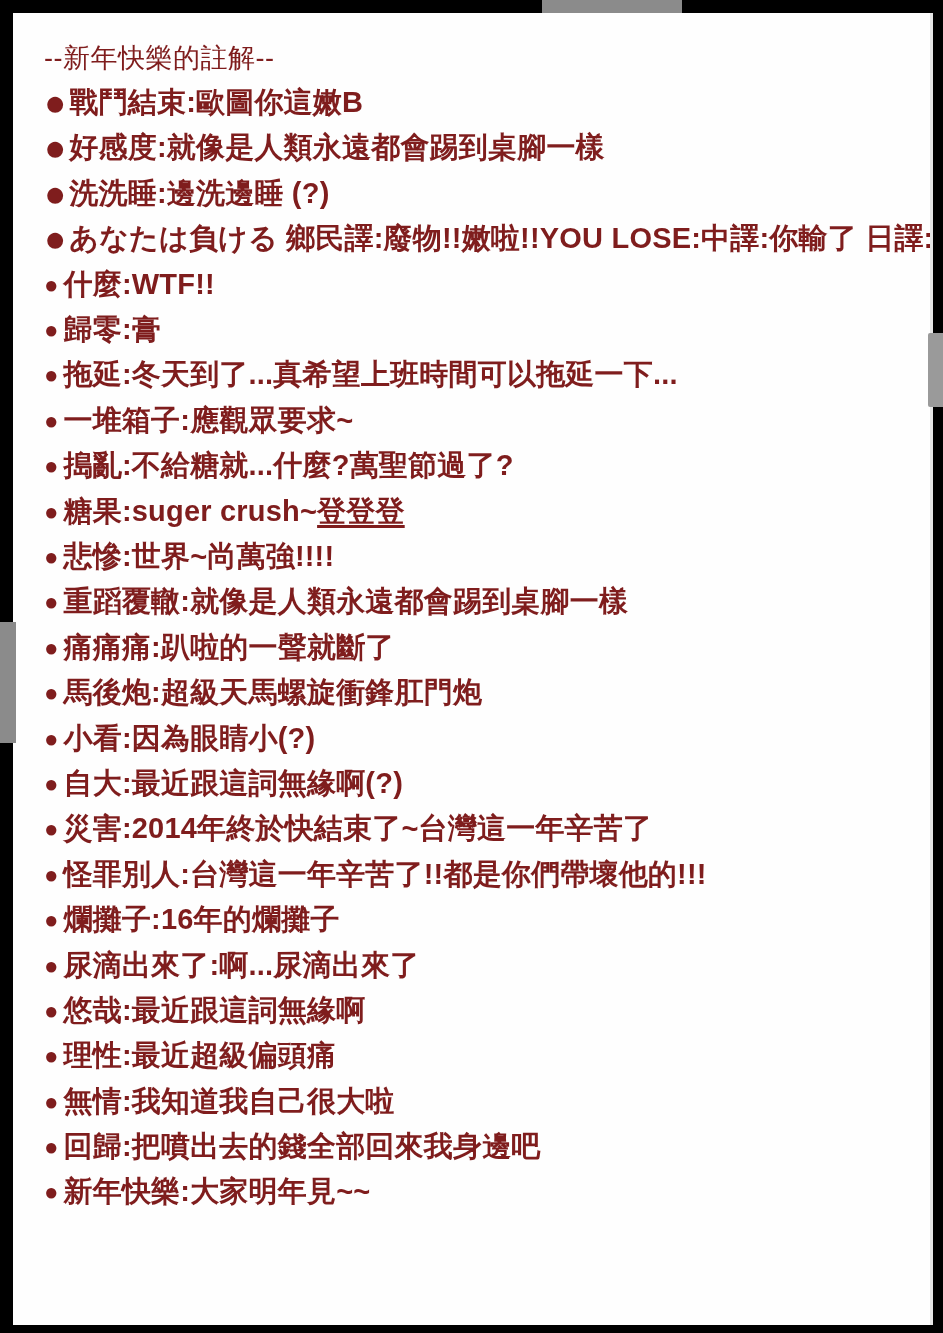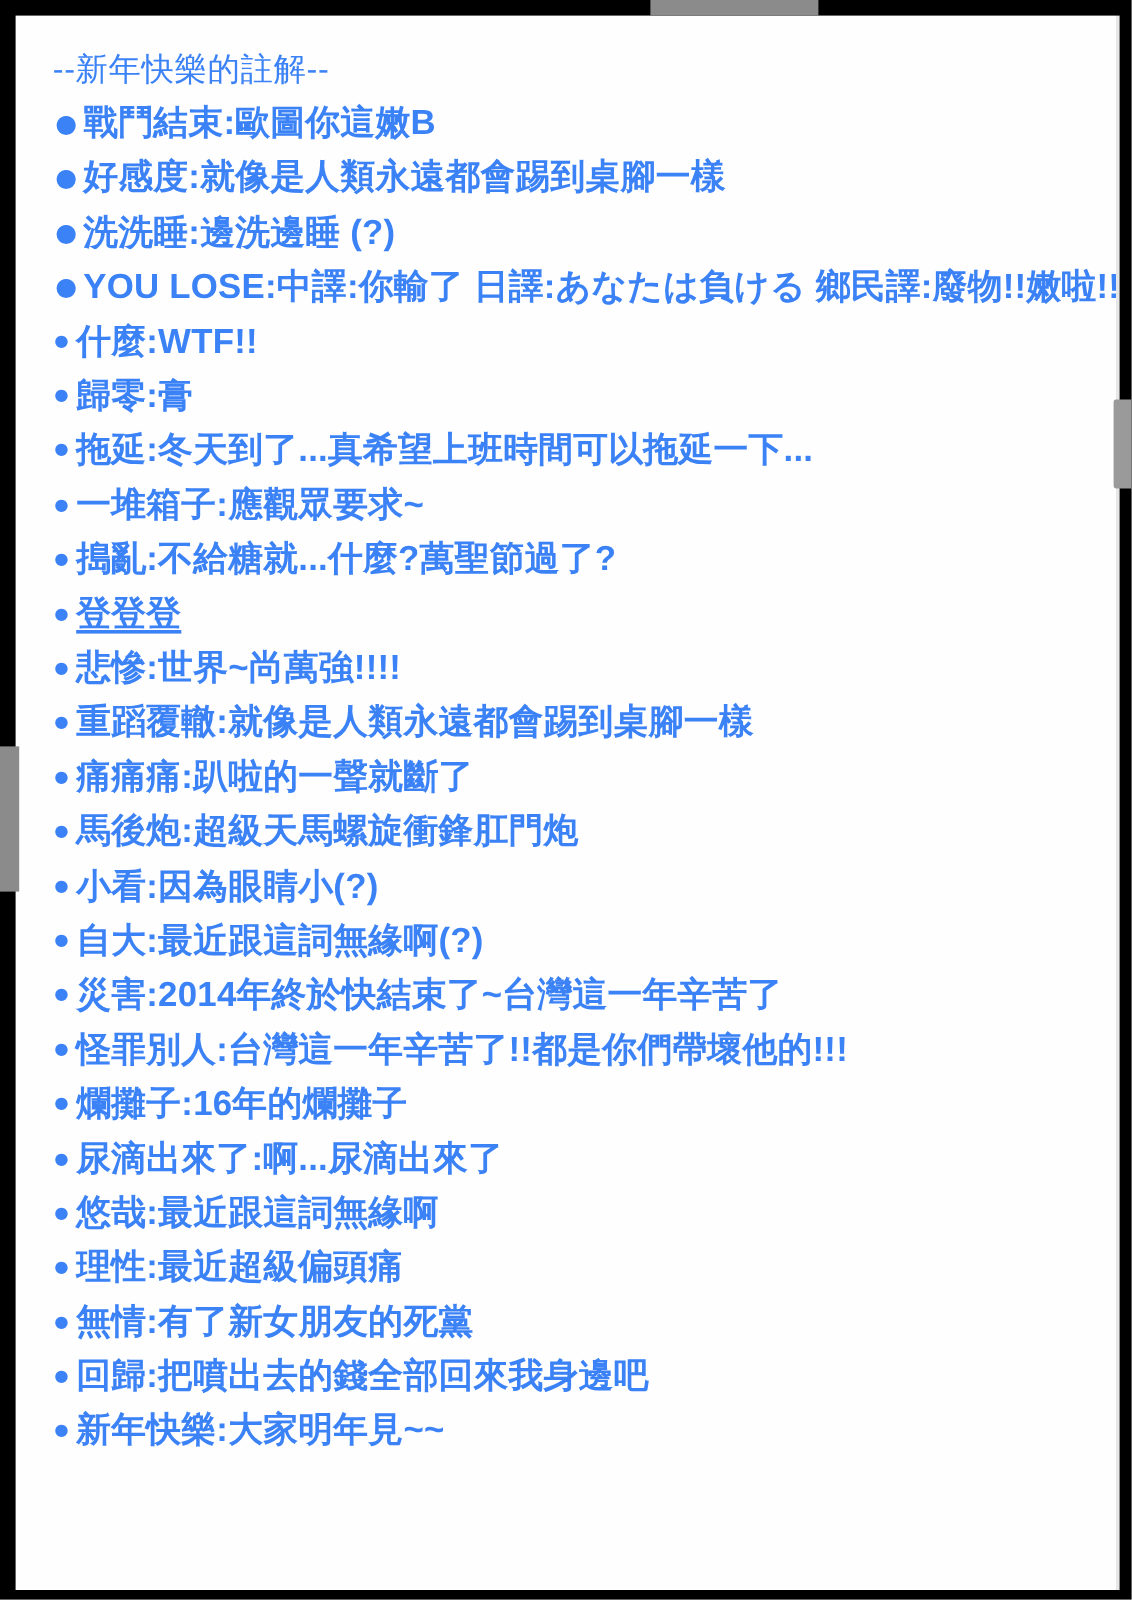--- a/index.html
+++ b/index.html
@@ -38,21 +38,21 @@
     position:absolute;
     left:928px;top:333px;
     width:15px;height:74px;
     background:#9a9a9a;
     border-radius:2px 0 0 2px;
   }
   .content{
     position:absolute;
     left:31px;top:22px;
     right:10px;
-    color:#3b82f6;
+    color:#7f1d1d;
   }
   .line{
     height:45.4px;
     display:flex;
     align-items:center;
     white-space:nowrap;
   }
   .title-line{
     font-size:27px;
     font-weight:400;
@@ -85,22 +85,22 @@
         <div class="line entry">
           <span class="bullet large">●</span>
           <span class="seg">好感度:就像是人類永遠都會踢到桌腳一樣</span>
         </div>
         <div class="line entry">
           <span class="bullet large">●</span>
           <span class="seg">洗洗睡:邊洗邊睡 (?)</span>
         </div>
         <div class="line entry">
           <span class="bullet large">●</span>
+          <span class="seg b">あなたは負ける 鄉民譯:廢物!!嫩啦!!</span>
           <span class="seg">YOU LOSE:中譯:你輸了 日譯:</span>
-          <span class="seg b">あなたは負ける 鄉民譯:廢物!!嫩啦!!</span>
         </div>
         <div class="line entry">
           <span class="bullet small">●</span>
           <span class="seg b">什麼:WTF!!</span>
         </div>
         <div class="line entry">
           <span class="bullet small">●</span>
           <span class="seg b">歸零:膏</span>
         </div>
         <div class="line entry">
@@ -110,20 +110,21 @@
         <div class="line entry">
           <span class="bullet small">●</span>
           <span class="seg b">一堆箱子:應觀眾要求~</span>
         </div>
         <div class="line entry">
           <span class="bullet small">●</span>
           <span class="seg b">搗亂:不給糖就...什麼?萬聖節過了?</span>
         </div>
         <div class="line entry">
           <span class="bullet small">●</span>
+          <span class="seg b">糖果:suger crush~</span>
           <span class="seg b u">登登登</span>
         </div>
         <div class="line entry">
           <span class="bullet small">●</span>
           <span class="seg b">悲慘:世界~尚萬強!!!!</span>
         </div>
         <div class="line entry">
           <span class="bullet small">●</span>
           <span class="seg b">重蹈覆轍:就像是人類永遠都會踢到桌腳一樣</span>
         </div>
@@ -162,21 +163,21 @@
         <div class="line entry">
           <span class="bullet small">●</span>
           <span class="seg b">悠哉:最近跟這詞無緣啊</span>
         </div>
         <div class="line entry">
           <span class="bullet small">●</span>
           <span class="seg b">理性:最近超級偏頭痛</span>
         </div>
         <div class="line entry">
           <span class="bullet small">●</span>
-          <span class="seg b">無情:有了新女朋友的死黨</span>
+          <span class="seg b">無情:我知道我自己很大啦</span>
         </div>
         <div class="line entry">
           <span class="bullet small">●</span>
           <span class="seg b">回歸:把噴出去的錢全部回來我身邊吧</span>
         </div>
         <div class="line entry">
           <span class="bullet small">●</span>
           <span class="seg b">新年快樂:大家明年見~~</span>
         </div>
       </div>

